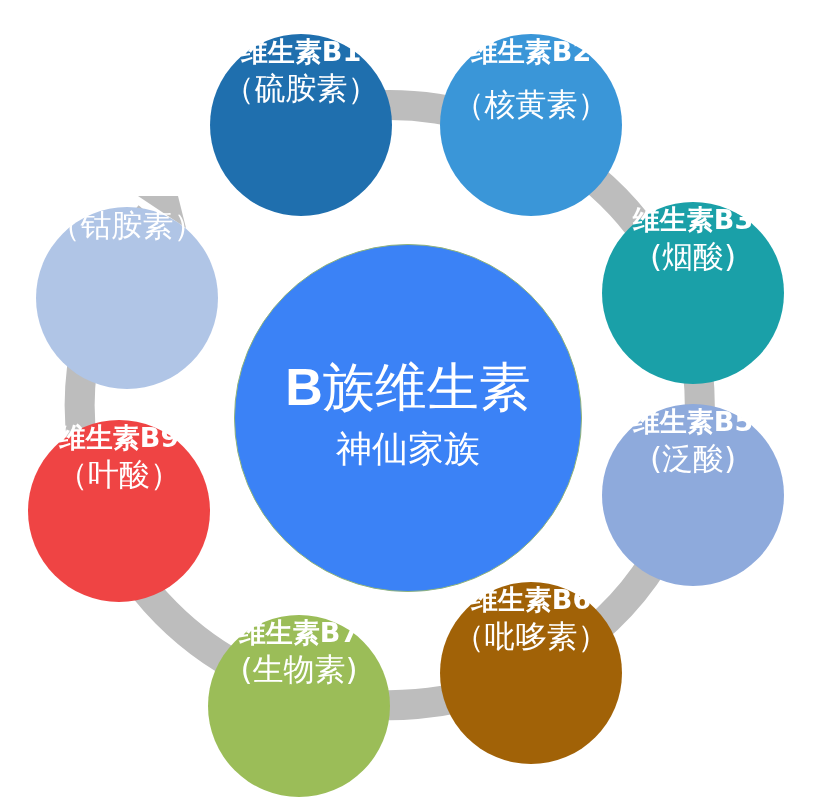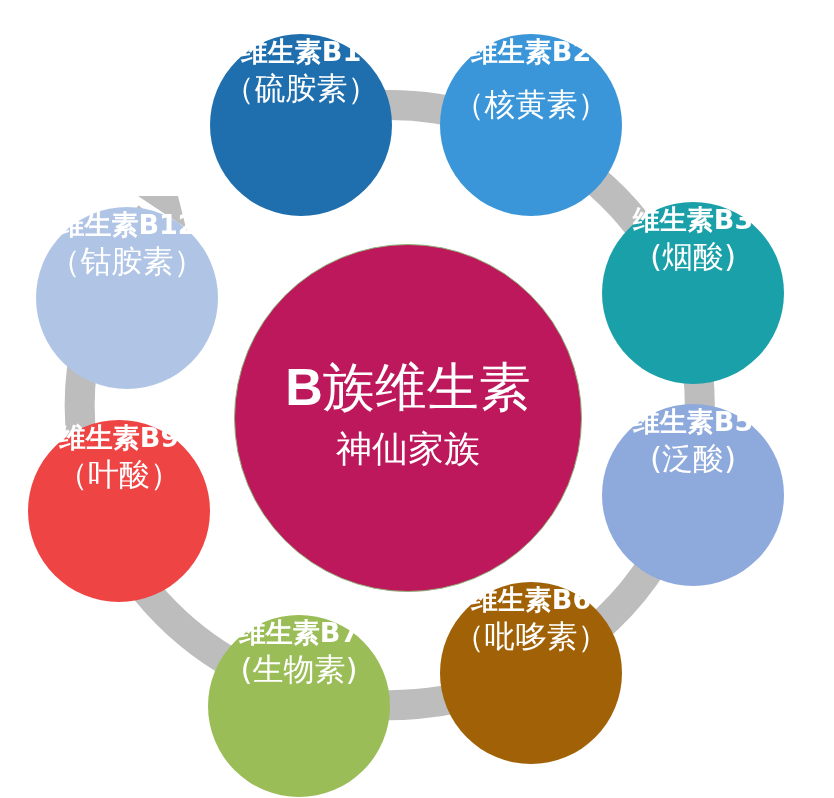--- a/index.html
+++ b/index.html
@@ -18,21 +18,21 @@
   .center .c2 { font-size: 36px; line-height: 62px; font-family: "DejaVu Serif", "Liberation Serif", serif; white-space: nowrap; }
 </style>
 </head>
 <body>
 
 <svg id="ring" width="834" height="798">
   <path d="M 300 118 A 310 300 0 1 1 150 215" fill="none" stroke="#bdbdbd" stroke-width="30"></path>
   <polygon points="138,196 178,196 186,228" fill="#bdbdbd"></polygon>
 </svg>
 
-<div class="center" style="background:#be185d;">
+<div class="center" style="background:#3b82f6;">
   <div class="c1"><b>B</b><span>族维生素</span></div>
   <div class="c2">神仙家族</div>
 </div>
 
 <div class="node" style="left:210px;top:34px;width:182px;height:182px;background:#1f6fae;">
   <div class="t1">维生素B1</div>
   <div class="t2">（硫胺素）</div>
 </div>
 
 <div class="node" style="left:440px;top:34px;width:182px;height:182px;background:#3a96d8;gap:16px;">
@@ -59,15 +59,14 @@
   <div class="t1">维生素B7</div>
   <div class="t2">(生物素)</div>
 </div>
 
 <div class="node" style="left:28px;top:420px;width:182px;height:182px;background:#ef4444;">
   <div class="t1">维生素B9</div>
   <div class="t2">（叶酸）</div>
 </div>
 
 <div class="node" style="left:36px;top:207px;width:182px;height:182px;background:#b0c5e6;">
-  <div class="t1">维生素B12</div>
   <div class="t2">（钴胺素）</div>
 </div>
 
 </body></html>

